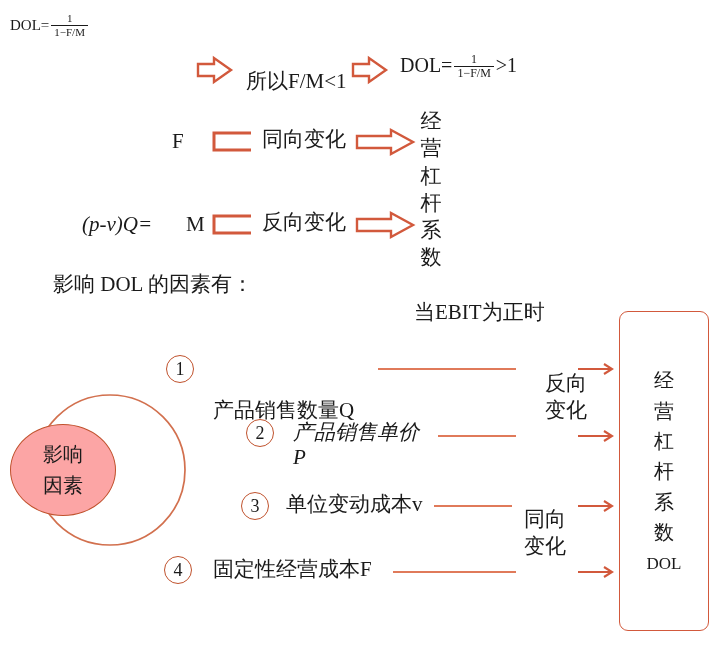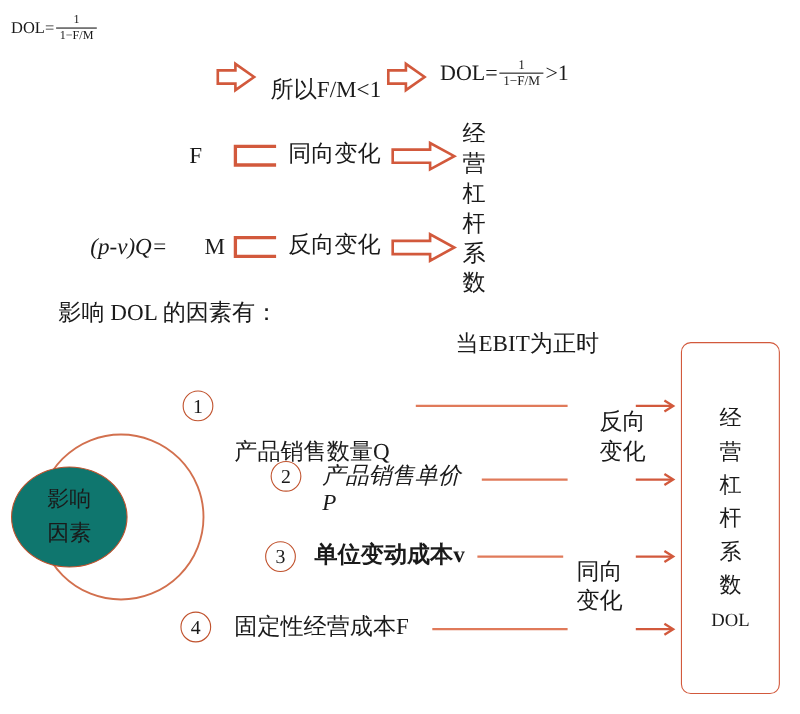--- a/index.html
+++ b/index.html
@@ -28,21 +28,21 @@
 
   
   .numcircle{
     width:28px;height:28px;border-radius:50%;
     border:1.8px solid #C0522D;background:#fff;
     display:flex;align-items:center;justify-content:center;
     font-size:18px;color:#1a1a1a;box-sizing:border-box;
   }
   .oval{
     width:106px;height:92px;border-radius:50%;
-    border:1.9px solid #C0522D;background:#0f766e;
+    border:1.9px solid #C0522D;background:#fca5a5;
     display:flex;flex-direction:column;align-items:center;justify-content:center;
     box-sizing:border-box;
   }
   .oval span{font-size:20px;line-height:1.55;}
   .bigbox{
     width:90px;height:320px;
     border:1.9px solid #D2593C;border-radius:9px;background:#fff;
     box-sizing:border-box;
     display:flex;flex-direction:column;align-items:center;justify-content:center;
   }
@@ -156,21 +156,21 @@
 
   <div class="abs t" style="left:213px;top:372px;margin-top:27px;">
     <div>产品销售数量Q</div>
   </div>
 
   <div class="abs t" style="left:293px;top:421px;font-style:italic;">
     <div>产品销售单价</div>
     <div style="line-height:1.25;">P</div>
   </div>
 
-  <div class="abs t" style="left:286px;top:493px;font-weight:bold;">
+  <div class="abs t" style="left:286px;top:493px;">
     <div>单位变动成本v</div>
   </div>
 
   <div class="abs t" style="left:213px;top:558px;">
     <div>固定性经营成本F</div>
   </div>
 
   <div class="abs t" style="left:524px;top:372px;text-align:center;margin-left:21px;">
     <div>反向</div>
     <div style="line-height:1.45;">变化</div>

